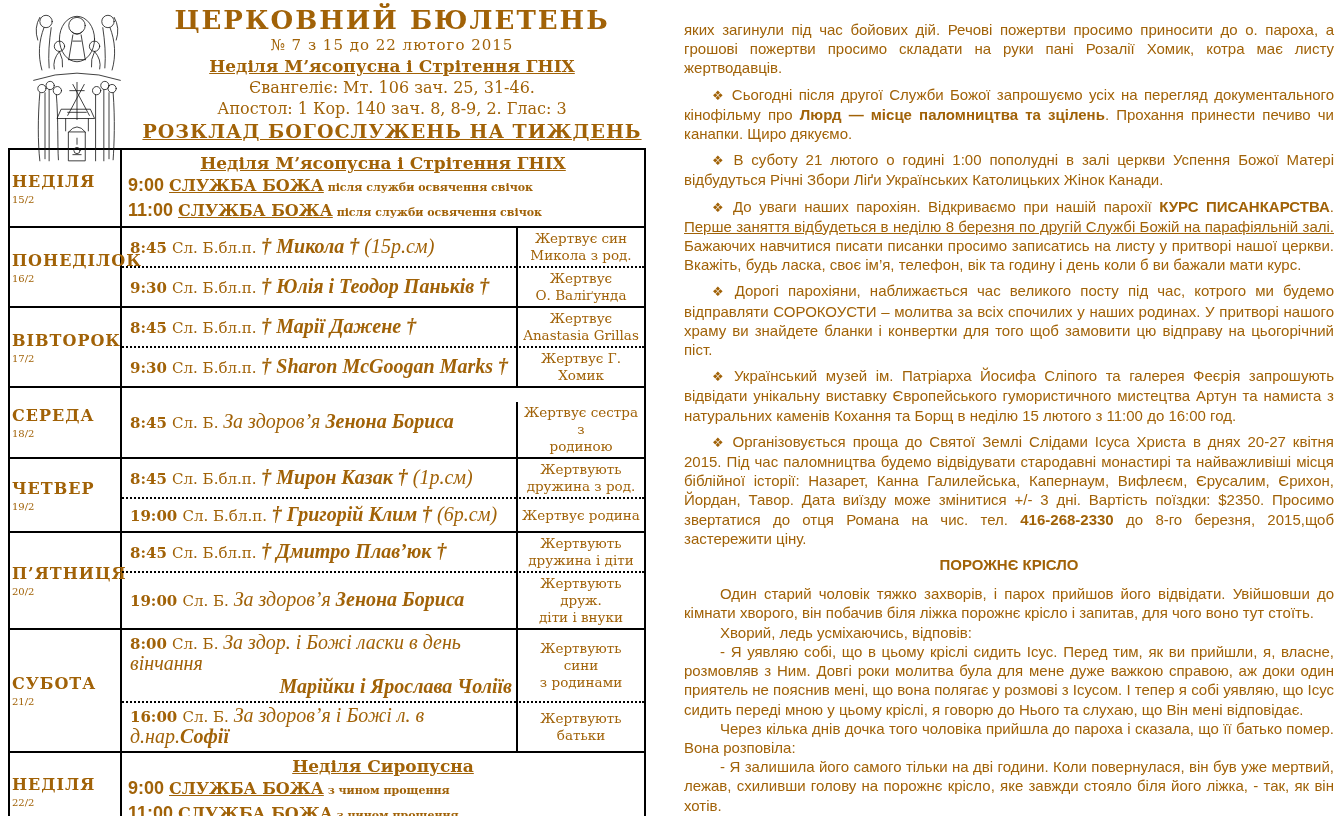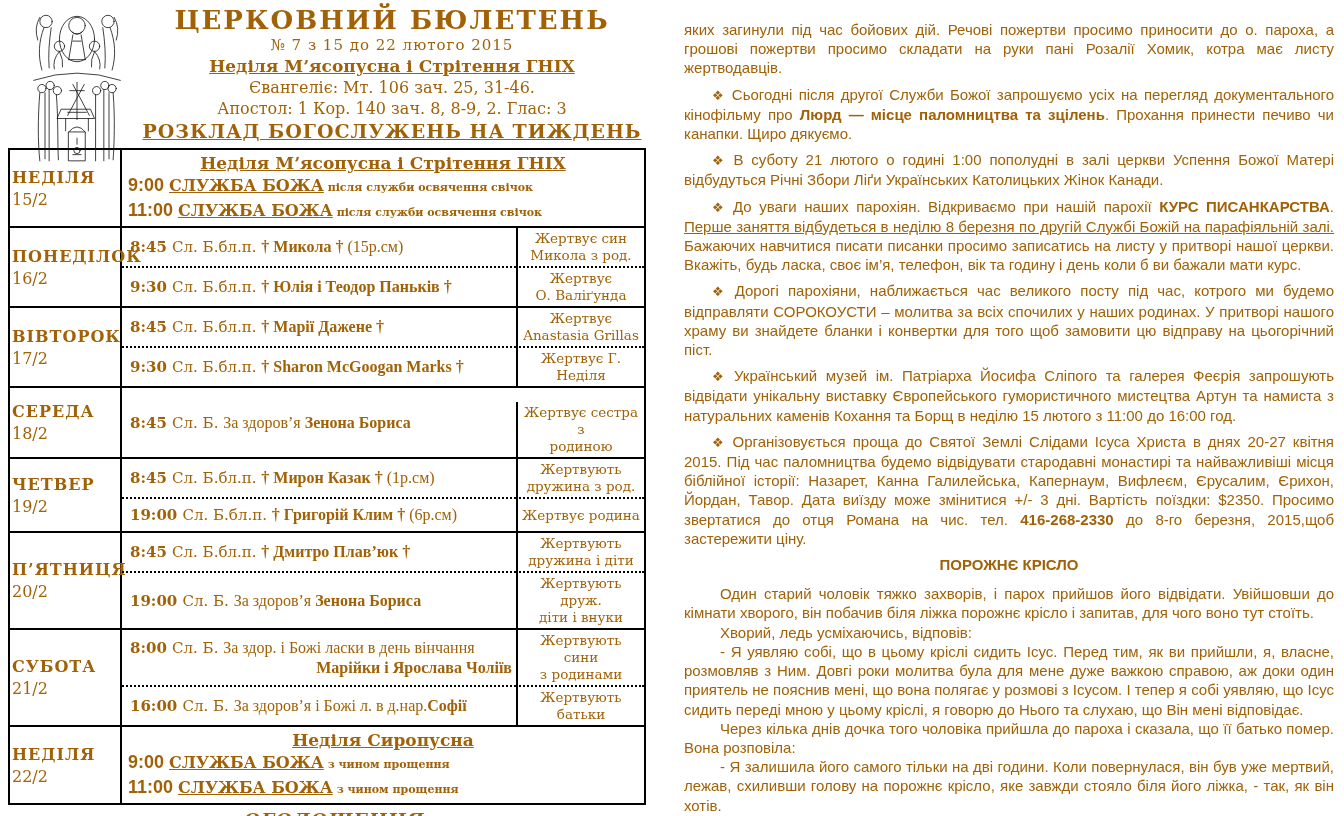--- a/index.html
+++ b/index.html
@@ -31,42 +31,42 @@
   
   .sched { margin-top:5px; width:638px; border:2px solid #000; }
   .day-row { display:grid; }
   .day-row + .day-row { border-top:2px solid #000; }
   .day-row.svcs { grid-template-columns:112px 1fr 128px; }
   .day-row.full { grid-template-columns:112px 1fr; }
 
   .day-cell { border-right:2px solid #000; display:flex; flex-direction:column;
               justify-content:center; gap:3px; padding:4px 2px; }
   .day-name { font-size:16px; font-weight:bold; letter-spacing:1px; }
-  .day-date { font-size:16px; }
+  .day-date { font-size:10px; }
 
   .svc-cell { padding:3px 4px 3px 8px; display:flex; flex-direction:column; justify-content:center; min-height:34px; }
   .svcs.single .svc-cell, .svcs.single .donor-cell { min-height:50px; }
   .donor-cell { border-left:2px solid #000; display:flex; flex-direction:column;
                 align-items:center; justify-content:center; padding:2px 3px; min-height:34px; }
   .donor-line { font-size:13.5px; line-height:17px; text-align:center; }
   .dash { border-top:2px dotted #000; }
 
   .svc-text { font-size:15px; line-height:19px; }
   .svc-text .time { font-weight:bold; }
   .svc-line2 { text-align:right; font-size:16px; }
 
   .full-content { padding:2px 6px; }
   .svc-heading { text-align:center; font-size:17px; font-weight:bold; text-decoration:underline; line-height:22px; }
   .svc-line { font-size:16px; line-height:22px; }
   .svc-line .time { font-family:"Liberation Sans",sans-serif; font-weight:bold; font-size:18px;text-align:center; }
   .svc-line .church { font-family:"DejaVu Serif",serif; font-weight:bold; text-decoration:underline; }
   .svc-line .rest { font-family:"DejaVu Serif",serif; font-weight:bold; font-size:11px; }
 
   .b { font-weight:bold; }
-  .i { font-family:"Liberation Serif", serif; font-size:16px; }
+  .i { font-style:italic; font-family:"Liberation Serif", serif; font-size:20px; }
   .u { text-decoration:underline; }
   .memorial { font-family:"Liberation Serif", serif; }
 
   .announce-head { text-align:center; margin-top:4px; font-size:19px; font-weight:bold;
                    font-style:italic; text-decoration:underline; letter-spacing:1px; }
   .announce-par { margin-top:4px; font-size:15.5px; line-height:22px; text-align:justify; text-indent:30px; }
 
   
   .right-col { position:absolute; left:684px; top:20px; width:650px; }
   .right-col p { font-size:15px; line-height:19.2px; text-align:justify; }
@@ -172,21 +172,21 @@
             <div class="svc-text"><span class="time">8:45  </span><span class="">Сл. Б.бл.п. </span><span class="b i memorial">† Марії Дажене †</span></div>
           </div>
           <div class="donor-cell" style="grid-area: 1 / 3;">
             <div class="donor-line">Жертвує</div>
             <div class="donor-line">Anastasia Grillas</div>
           </div>
           <div class="svc-cell dash" style="grid-area: 2 / 2;">
             <div class="svc-text"><span class="time">9:30  </span><span class="">Сл. Б.бл.п. </span><span class="b i memorial">† Sharon McGoogan Marks †</span></div>
           </div>
           <div class="donor-cell dash" style="grid-area: 2 / 3;">
-            <div class="donor-line">Жертвує Г. Неділя</div>
+            <div class="donor-line">Жертвує Г. Хомик</div>
           </div>
         </div>
         <div class="day-row svcs single">
           <div class="day-cell" style="grid-area: 1 / 1 / span 1;">
             <div class="day-name">СЕРЕДА</div>
             <div class="day-date">18/2</div>
           </div>
           <div class="svc-cell" style="grid-area: 1 / 2;">
             <div class="svc-text"><span class="time">8:45  </span><span class="">Сл. Б. </span><span class="i">За здоров’я </span><span class="b i memorial">Зенона Бориса</span></div>
           </div>

